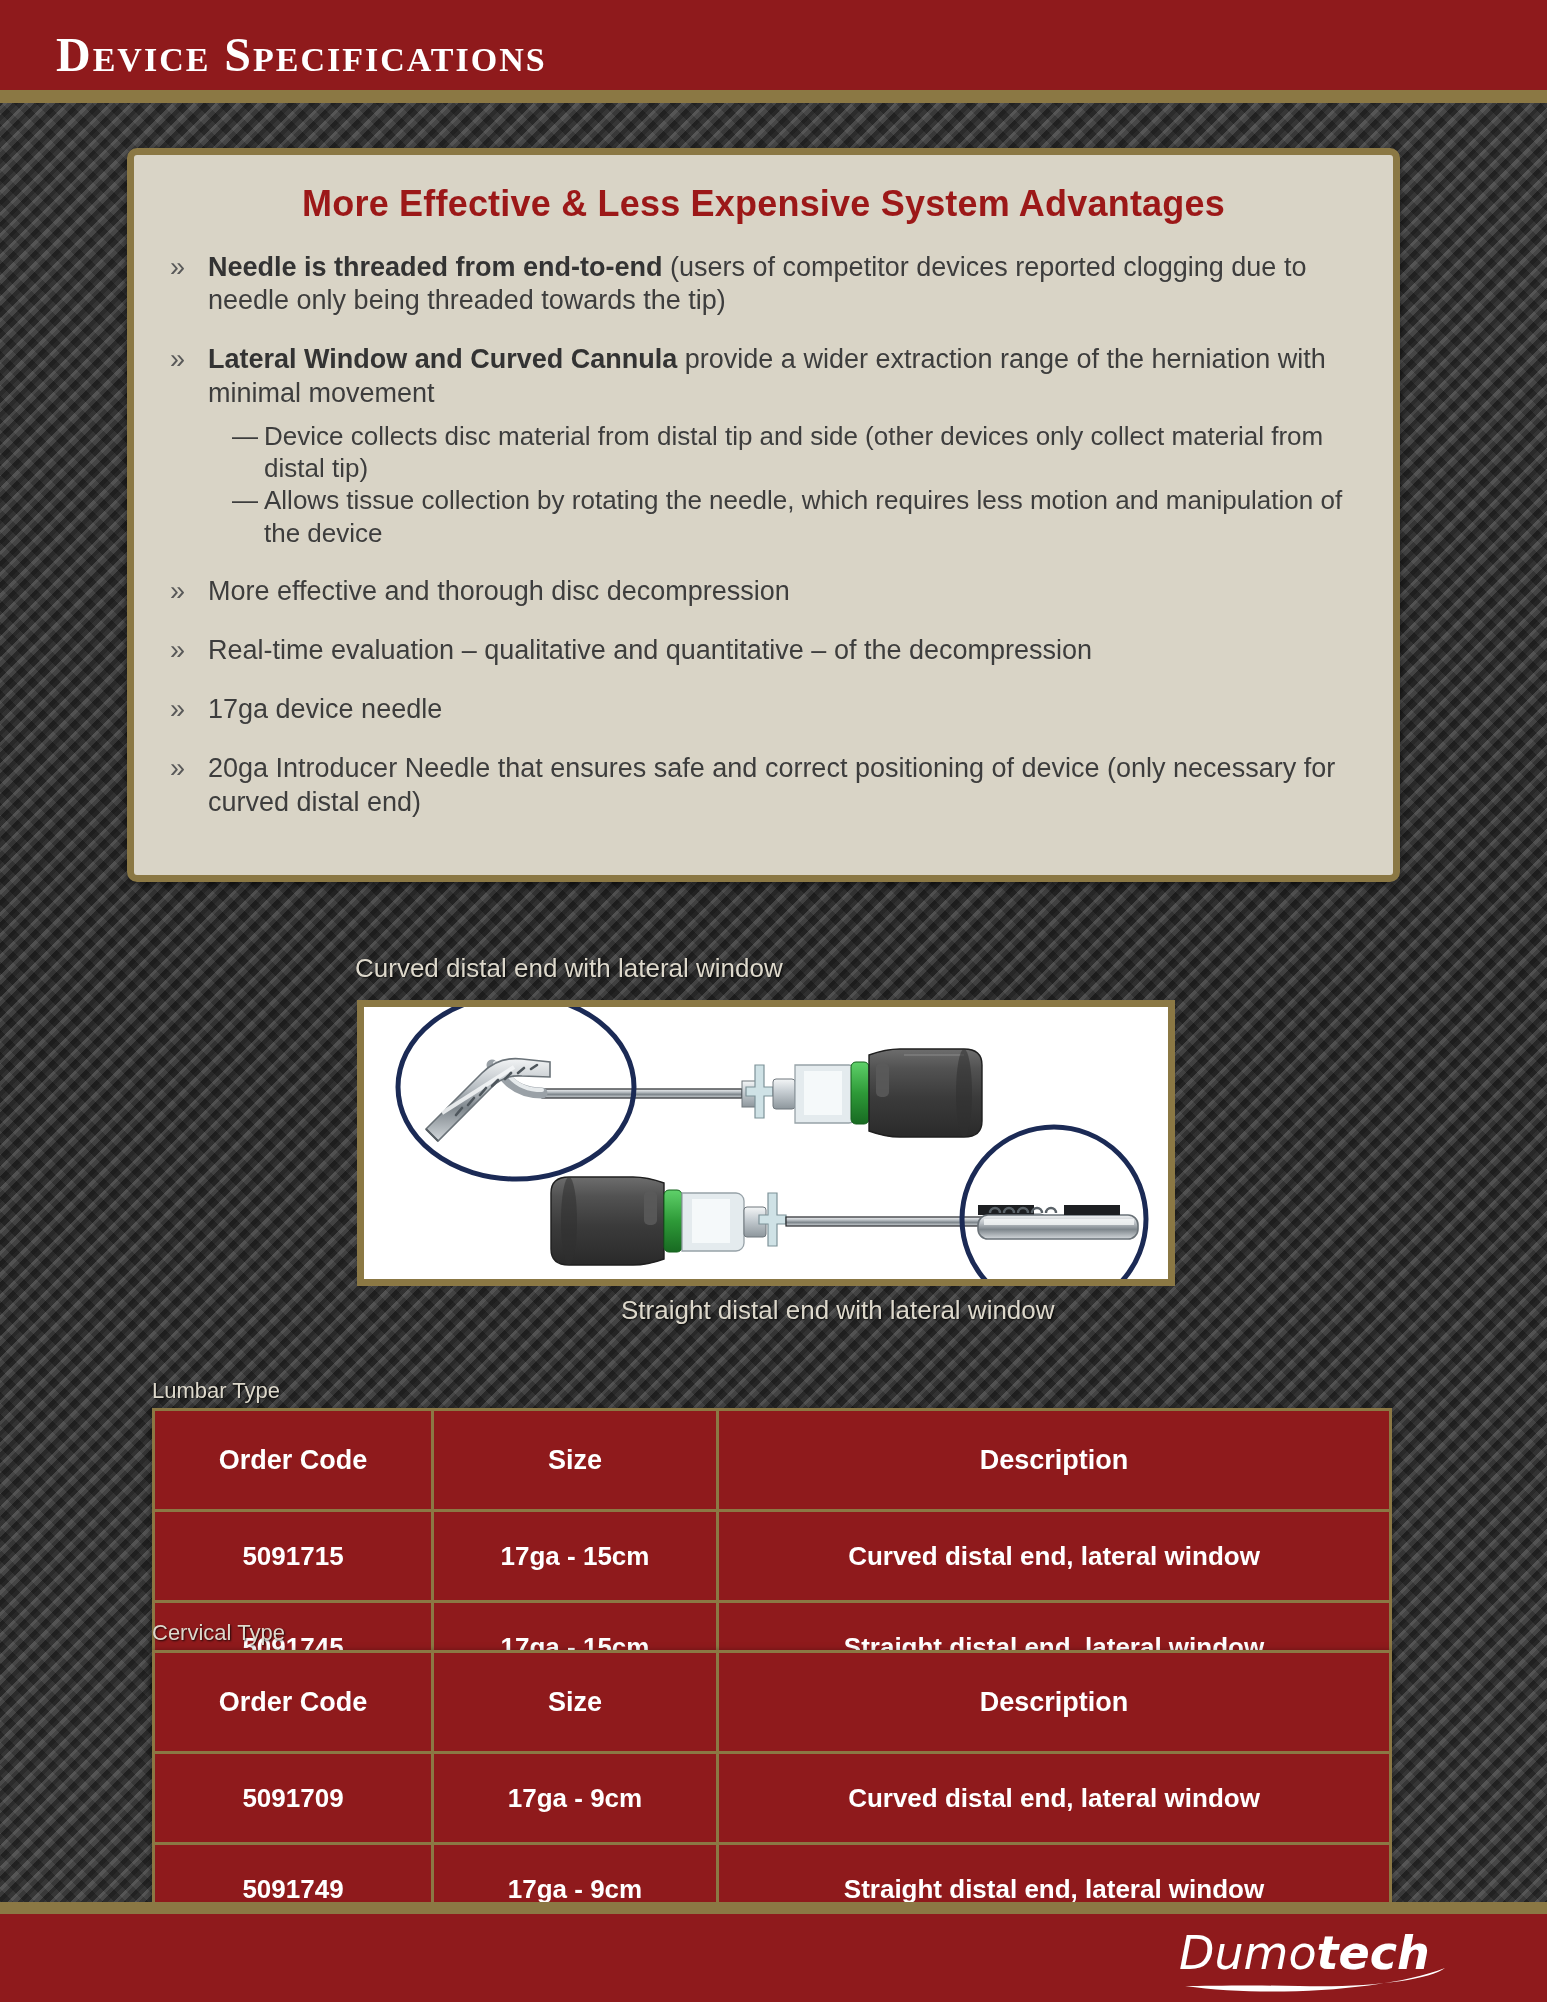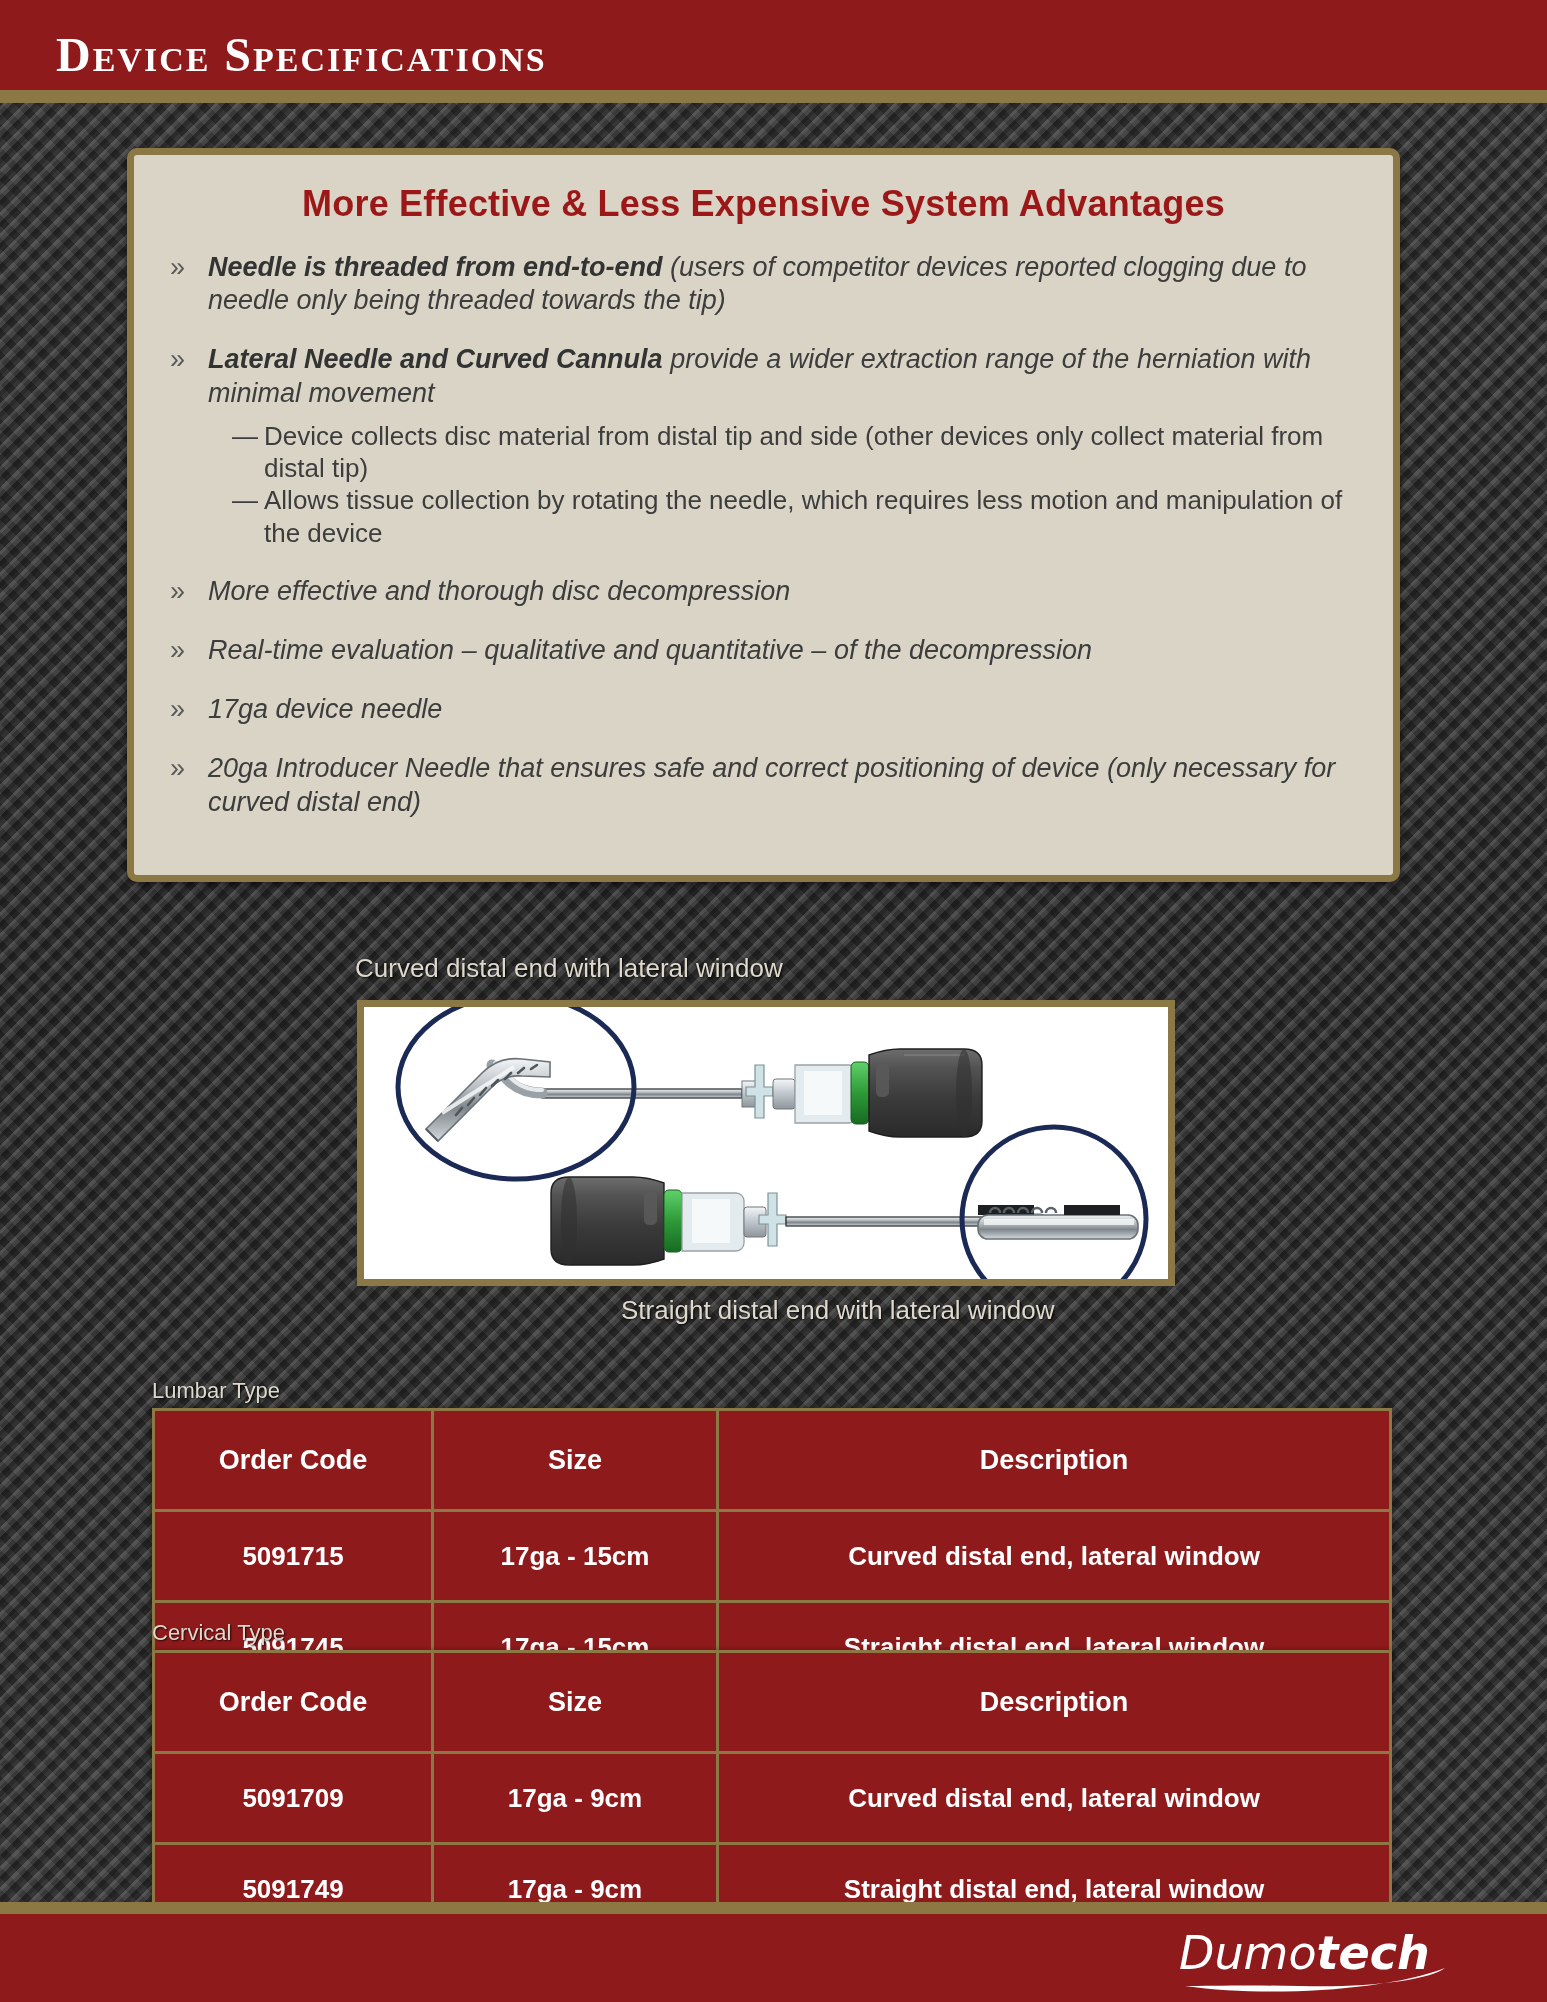--- a/index.html
+++ b/index.html
@@ -91,21 +91,21 @@
   }
   .bullet.tight { margin-bottom: 10px; }
   .bullet-mark {
     flex: 0 0 auto;
     width: 44px;
     color: #595959;
     font-size: 27px;
     padding-left: 6px;
     box-sizing: border-box;
   }
-  .bullet-body { flex: 1 1 auto; font-style: italic; }
+  .bullet-body { flex: 1 1 auto; }
   .bullet-body b { font-weight: bold; color: #333333; }
   .sub-list {
     margin: 3px 0 0 0;
     padding: 0;
   }
   .sub-item {
     display: flex;
     font-size: 26px;
     line-height: 1.24;
     color: #3d3d3d;
@@ -224,21 +224,21 @@
 
   <div class="panel">
     <div class="panel-title">More Effective &amp; Less Expensive System Advantages</div>
     <div class="bullet-list" id="bullets">
         <div class="bullet">
           <div class="bullet-mark">»</div>
           <div class="bullet-body"><b>Needle is threaded from end-to-end</b> (users of competitor devices reported clogging due to needle only being threaded towards the tip)</div>
         </div>
         <div class="bullet tight">
           <div class="bullet-mark">»</div>
-          <div class="bullet-body"><b>Lateral Needle and Curved Cannula</b> provide a wider extraction range of the herniation with minimal movement</div>
+          <div class="bullet-body"><b>Lateral Window and Curved Cannula</b> provide a wider extraction range of the herniation with minimal movement</div>
         </div>
         <div class="sub-list" style="margin-bottom: 26px;">
           <div class="sub-item">
             <div class="sub-mark">—</div>
             <div class="sub-body">Device collects disc material from distal tip and side (other devices only collect material from distal tip)</div>
           </div>
           <div class="sub-item">
             <div class="sub-mark">—</div>
             <div class="sub-body">Allows tissue collection by rotating the needle, which requires less motion and manipulation of the device</div>
           </div>

